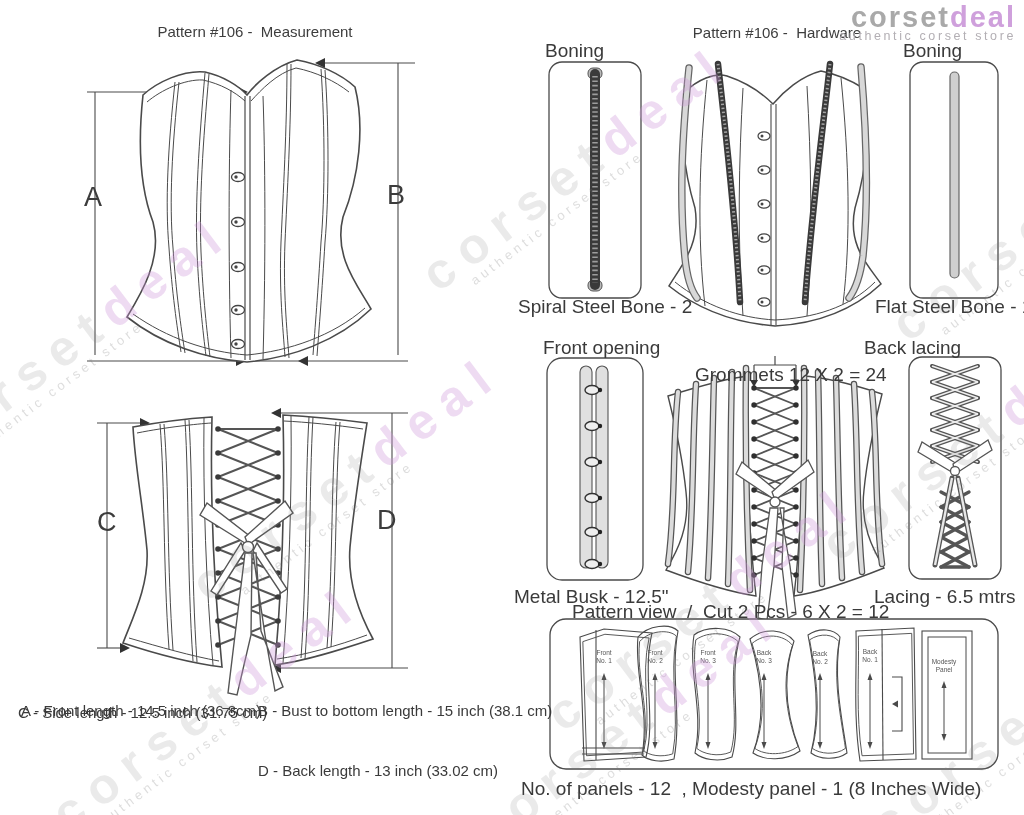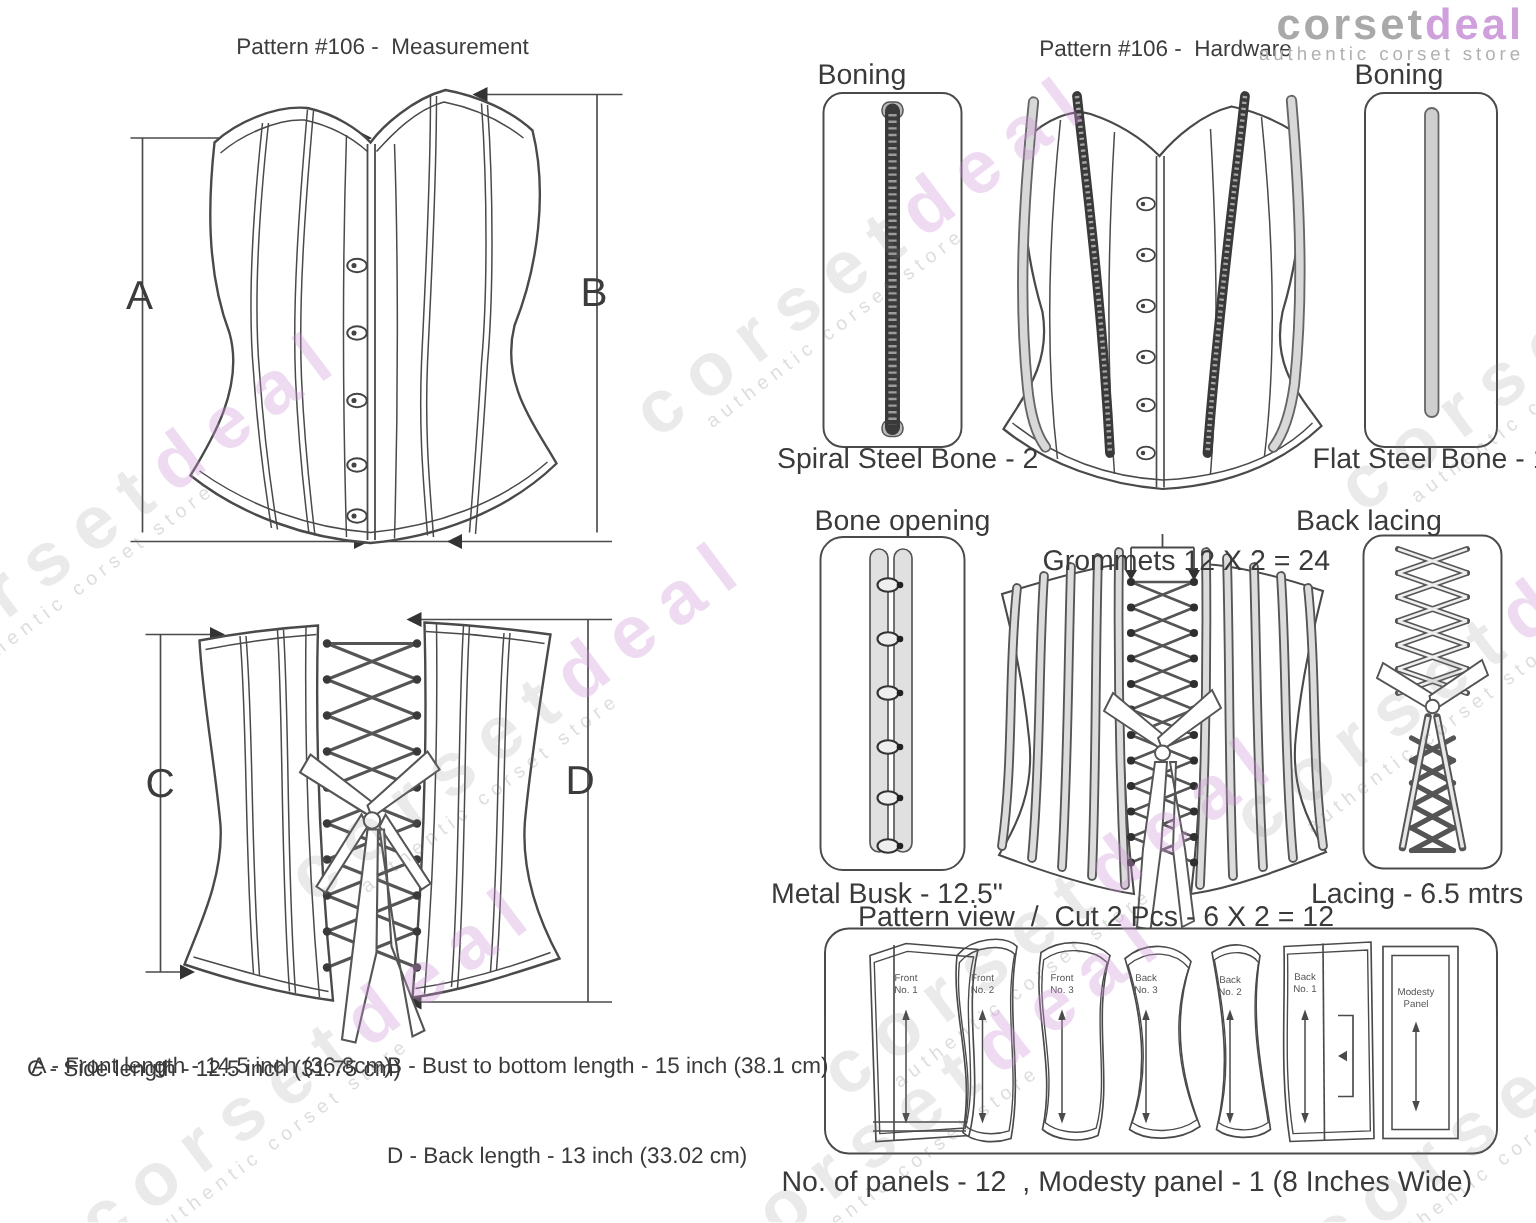--- a/index.html
+++ b/index.html
@@ -45,21 +45,21 @@
 
   <div class="note" style="left:21px;top:702px;">A - Front length - 14.5 inch (36.8cm)</div>
   <div class="note" style="left:258px;top:702px;">B - Bust to bottom length - 15 inch (38.1 cm)</div>
   <div class="note" style="left:18px;top:704px;">C - Side length - 12.5 inch (31.75 cm)</div>
   <div class="note" style="left:258px;top:734px;margin-top:28px;">D - Back length - 13 inch (33.02 cm)</div>
 
   <div class="cap" style="left:545px;top:40px;width:100px;">Boning</div>
   <div class="cap" style="left:903px;top:40px;width:100px;">Boning</div>
   <div class="cap" style="left:518px;top:296px;width:160px;">Spiral Steel Bone - 2</div>
   <div class="cap" style="left:875px;top:296px;width:160px;">Flat Steel Bone - 12</div>
-  <div class="cap" style="left:543px;top:337px;width:104px;">Bone opening</div>
+  <div class="cap" style="left:543px;top:337px;width:104px;">Front opening</div>
   <div class="cap" style="left:514px;top:586px;width:160px;">Metal Busk - 12.5"</div>
   <div class="cap" style="left:695px;top:340px;width:160px;margin-top:24px;">Grommets 12 X 2 = 24</div>
   <div class="cap" style="left:864px;top:337px;width:100px;">Back lacing</div>
   <div class="cap" style="left:874px;top:586px;width:160px;">Lacing - 6.5 mtrs</div>
   <div class="cap" style="left:572px;top:601px;width:400px;">Pattern view  /  Cut 2 Pcs - 6 X 2 = 12</div>
   <div class="cap" style="left:521px;top:778px;width:455px;">No. of panels - 12  , Modesty panel - 1 (8 Inches Wide)</div>
 
   <div class="pp" style="left:582px;top:649px;">Front
 No. 1</div>
   <div class="pp" style="left:633px;top:649px;">Front

